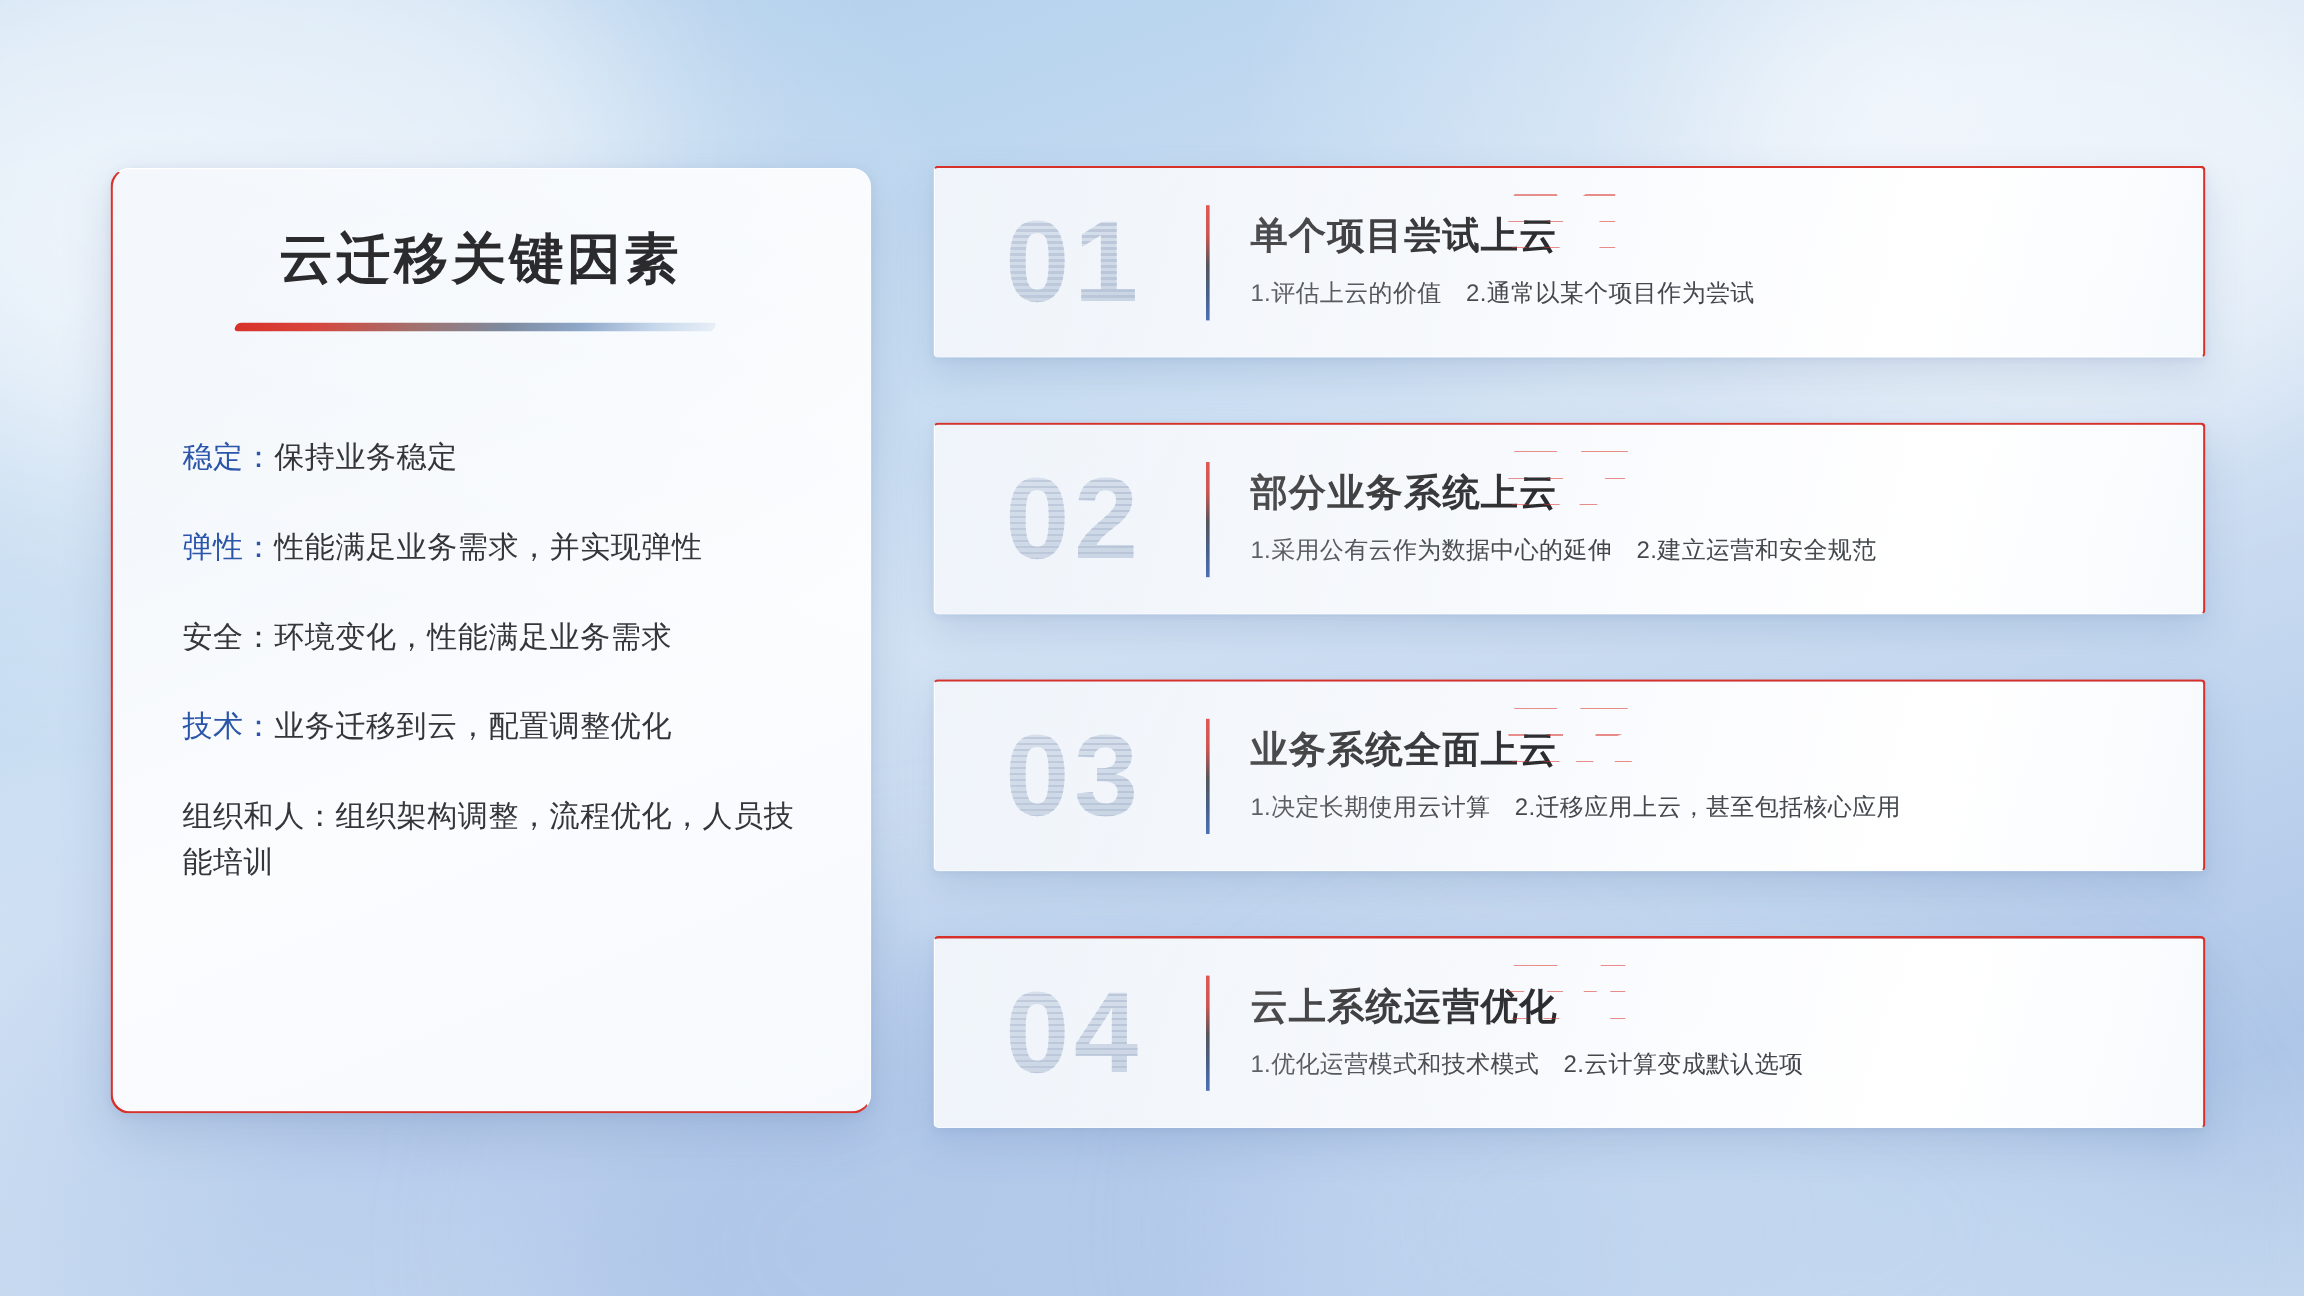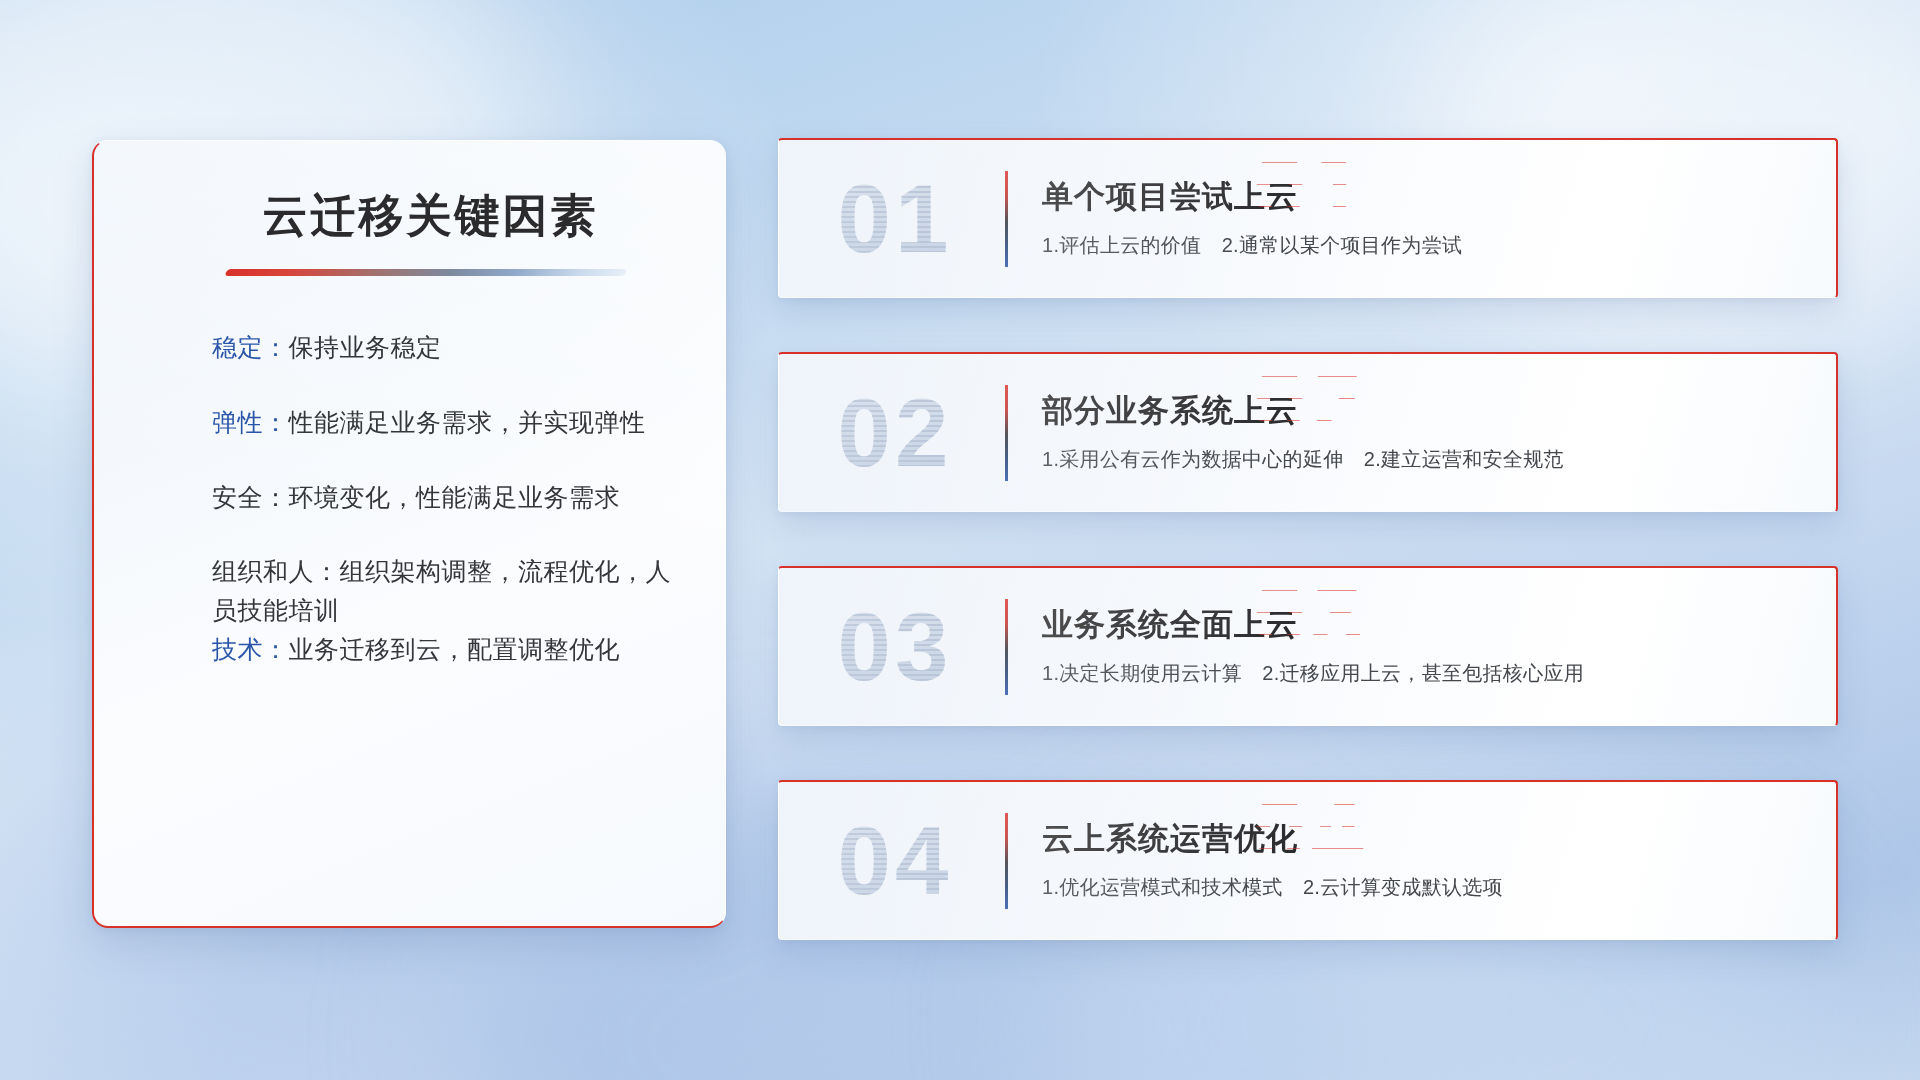--- a/index.html
+++ b/index.html
@@ -48,42 +48,42 @@
     overflow: hidden;
   }
   #left-card::after {
     content:"";
     position:absolute; left:0; top:0; right:0; bottom:0;
     border-radius:16px;
     background: linear-gradient(200deg, rgba(255,255,255,0.55) 0%, rgba(255,255,255,0) 55%);
     pointer-events:none;
   }
 
-  .panel-inner { position: relative; z-index: 2; padding: 48px 52px 0 84px; }
+  .panel-inner { position: relative; z-index: 2; padding: 48px 52px 0 24px; }
 
   #panel-title {
     font-size: 45px;
     font-weight: bold;
     color: #2b2b2d;
     letter-spacing: 3px;
     line-height: 1.2;
     text-align: center;
     padding-left: 10px;
   }
 
   #title-rule {
     margin: 26px auto 0 auto;
     width: 400px;
     height: 7px;
     border-radius: 4px;
     background: linear-gradient(90deg, #d8312a 0%, #d8453c 16%, #a0726f 38%, #7d8a9e 56%, #8fa8c9 72%, #c8d9ec 88%, #e8eff7 100%);
     transform: skewX(-26deg);
   }
 
-  #factor-list { margin-top: 52px; padding-left: 34px; }
+  #factor-list { margin-top: 86px; padding-left: 34px; }
 
   .factor-row {
     font-size: 25px;
     line-height: 1.55;
     color: #34363a;
     margin-bottom: 36px;
     letter-spacing: 0.5px;
     white-space: nowrap;
   }
   .factor-row.wrap { white-space: normal; margin-bottom: 0; }
@@ -221,28 +221,28 @@
         </div>
 
         <div class="factor-row">
           <span class="factor-label">弹性：</span><span class="factor-text">性能满足业务需求，并实现弹性</span>
         </div>
 
         <div class="factor-row">
           <span class="factor-label plain">安全：</span><span class="factor-text">环境变化，性能满足业务需求</span>
         </div>
 
+        <div class="factor-row">
+          <span class="factor-label">技术：</span><span class="factor-text">业务迁移到云，配置调整优化</span>
+        </div>
+
         <div class="factor-row wrap">
           <span class="factor-label plain">组织和人：</span><span class="factor-text">组织架构调整，流程优化，人员技能培训</span>
         </div>
 
-        <div class="factor-row">
-          <span class="factor-label">技术：</span><span class="factor-text">业务迁移到云，配置调整优化</span>
-        </div>
-
       </div>
     </div>
   </section>
 
   <section id="step-list">
 
     <article class="step-card">
       <div class="step-number">01</div>
       <div class="step-number-shadow">01</div>
       <div class="step-divider"></div>

